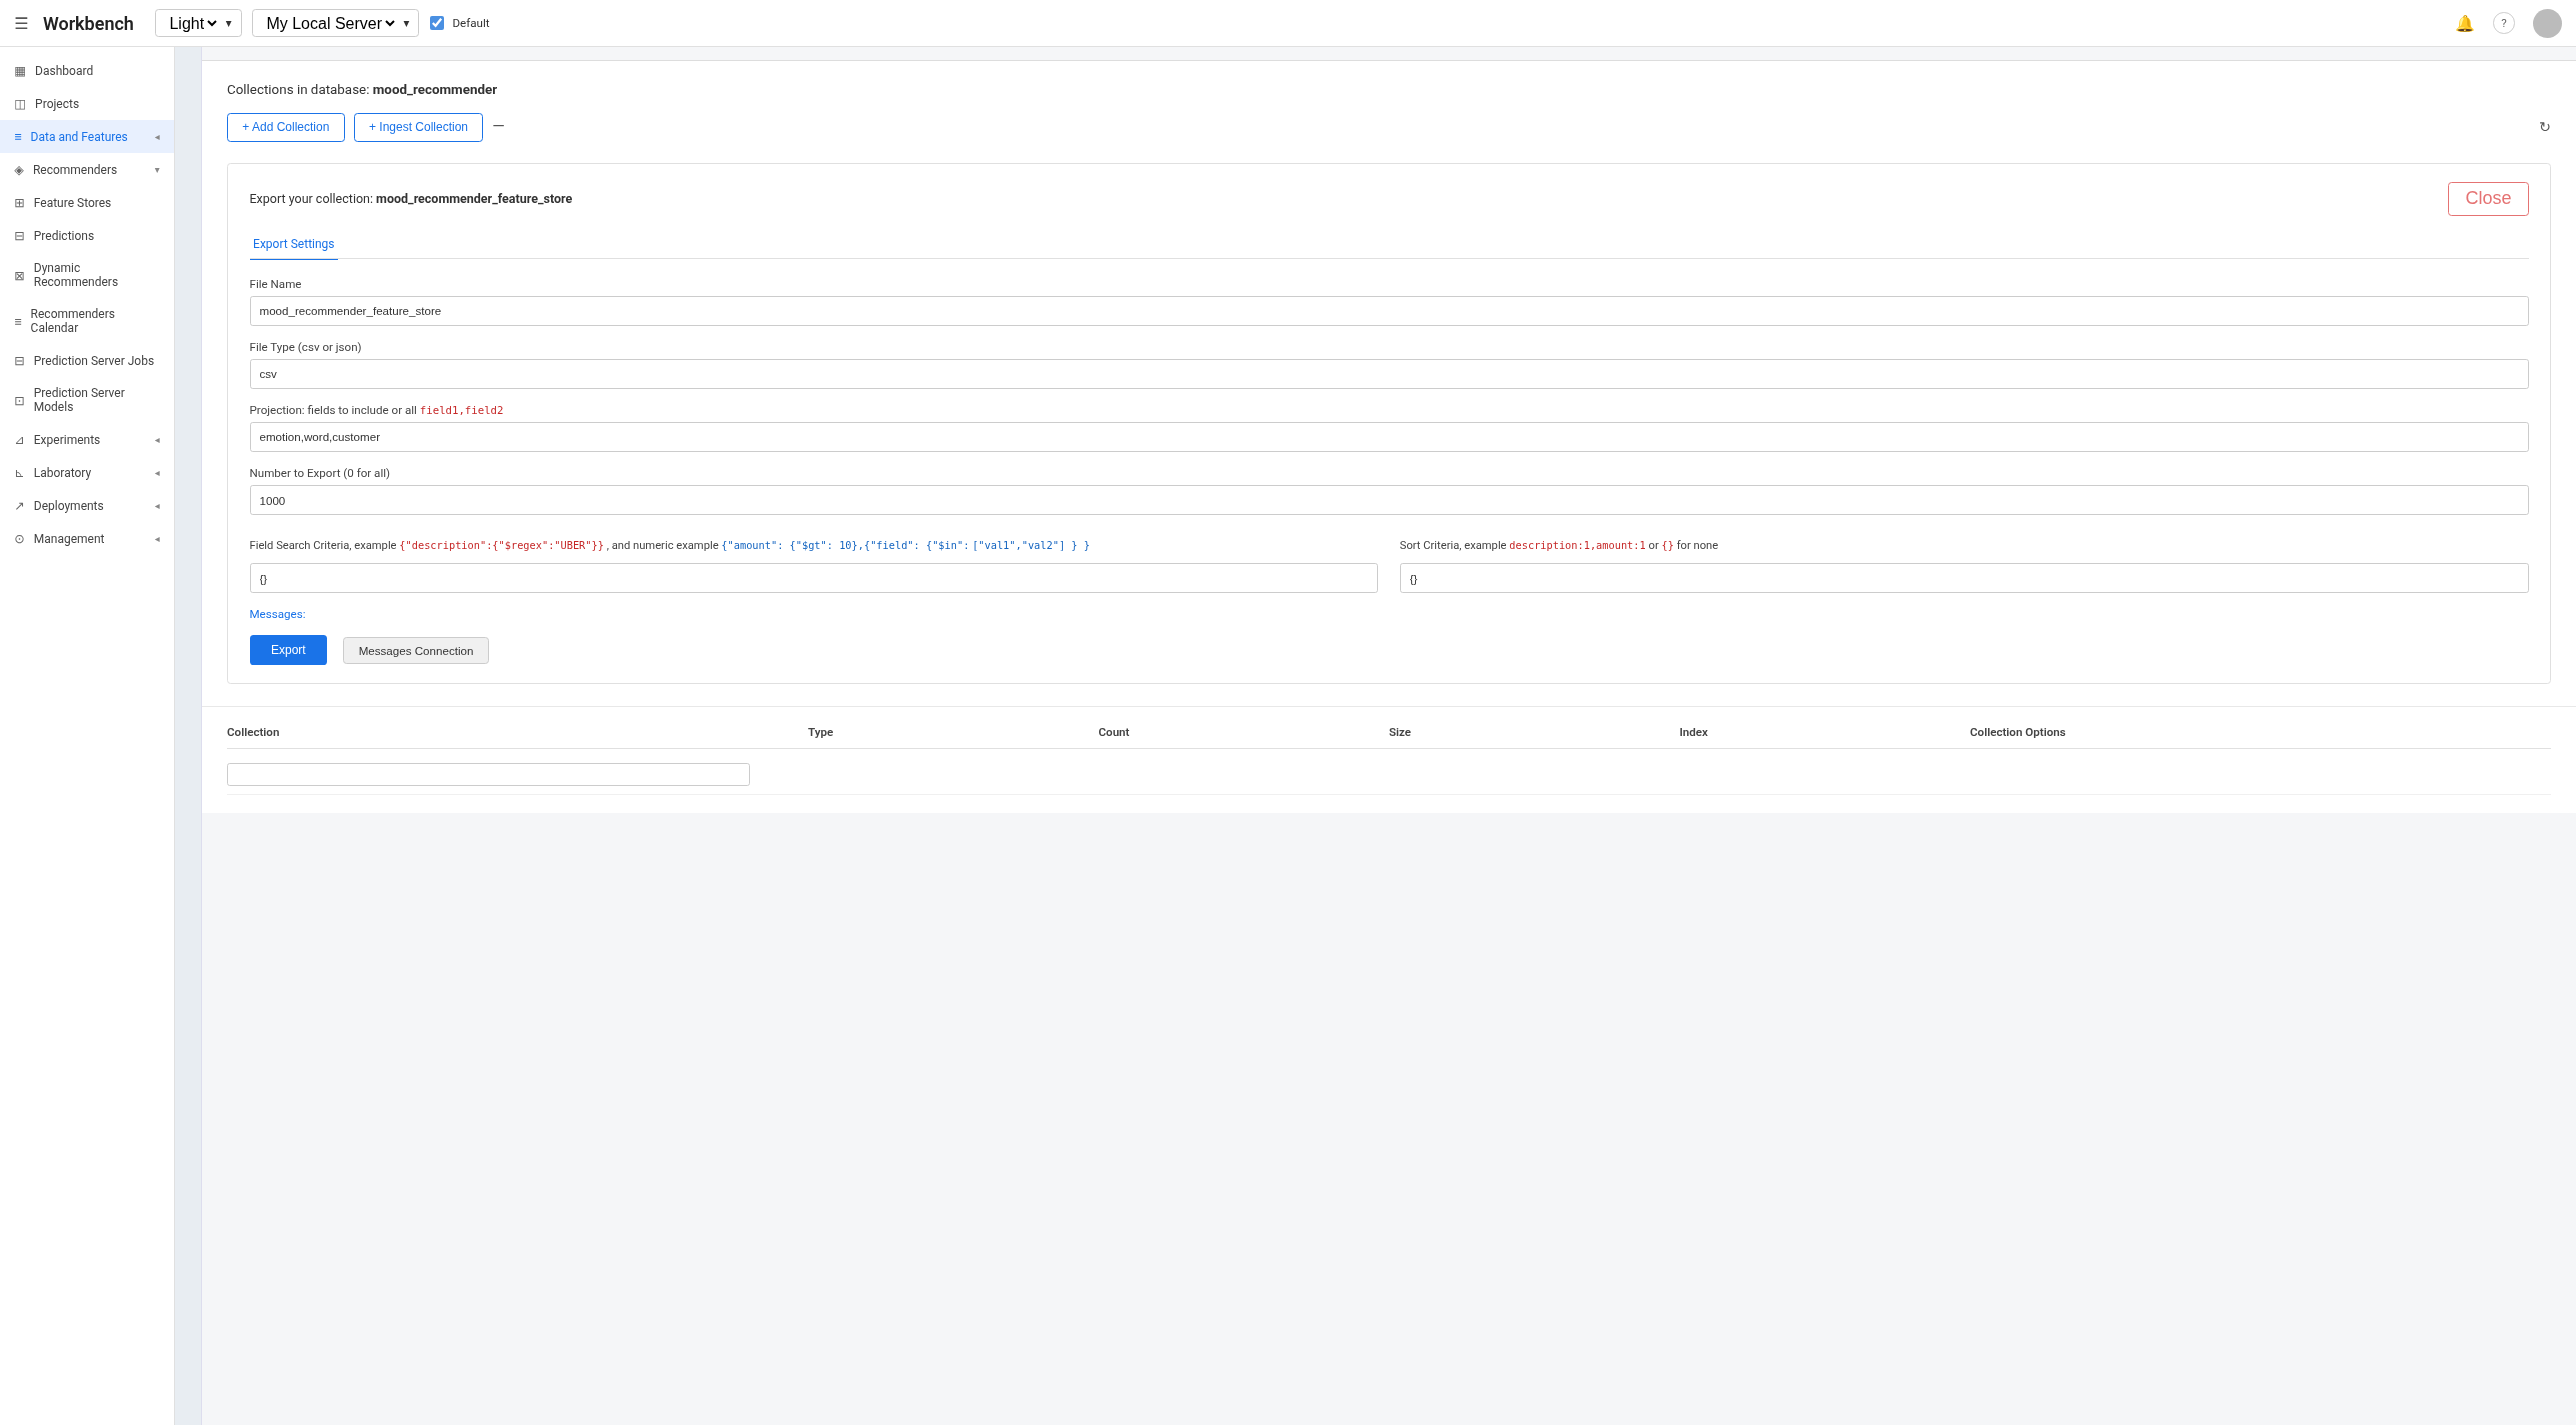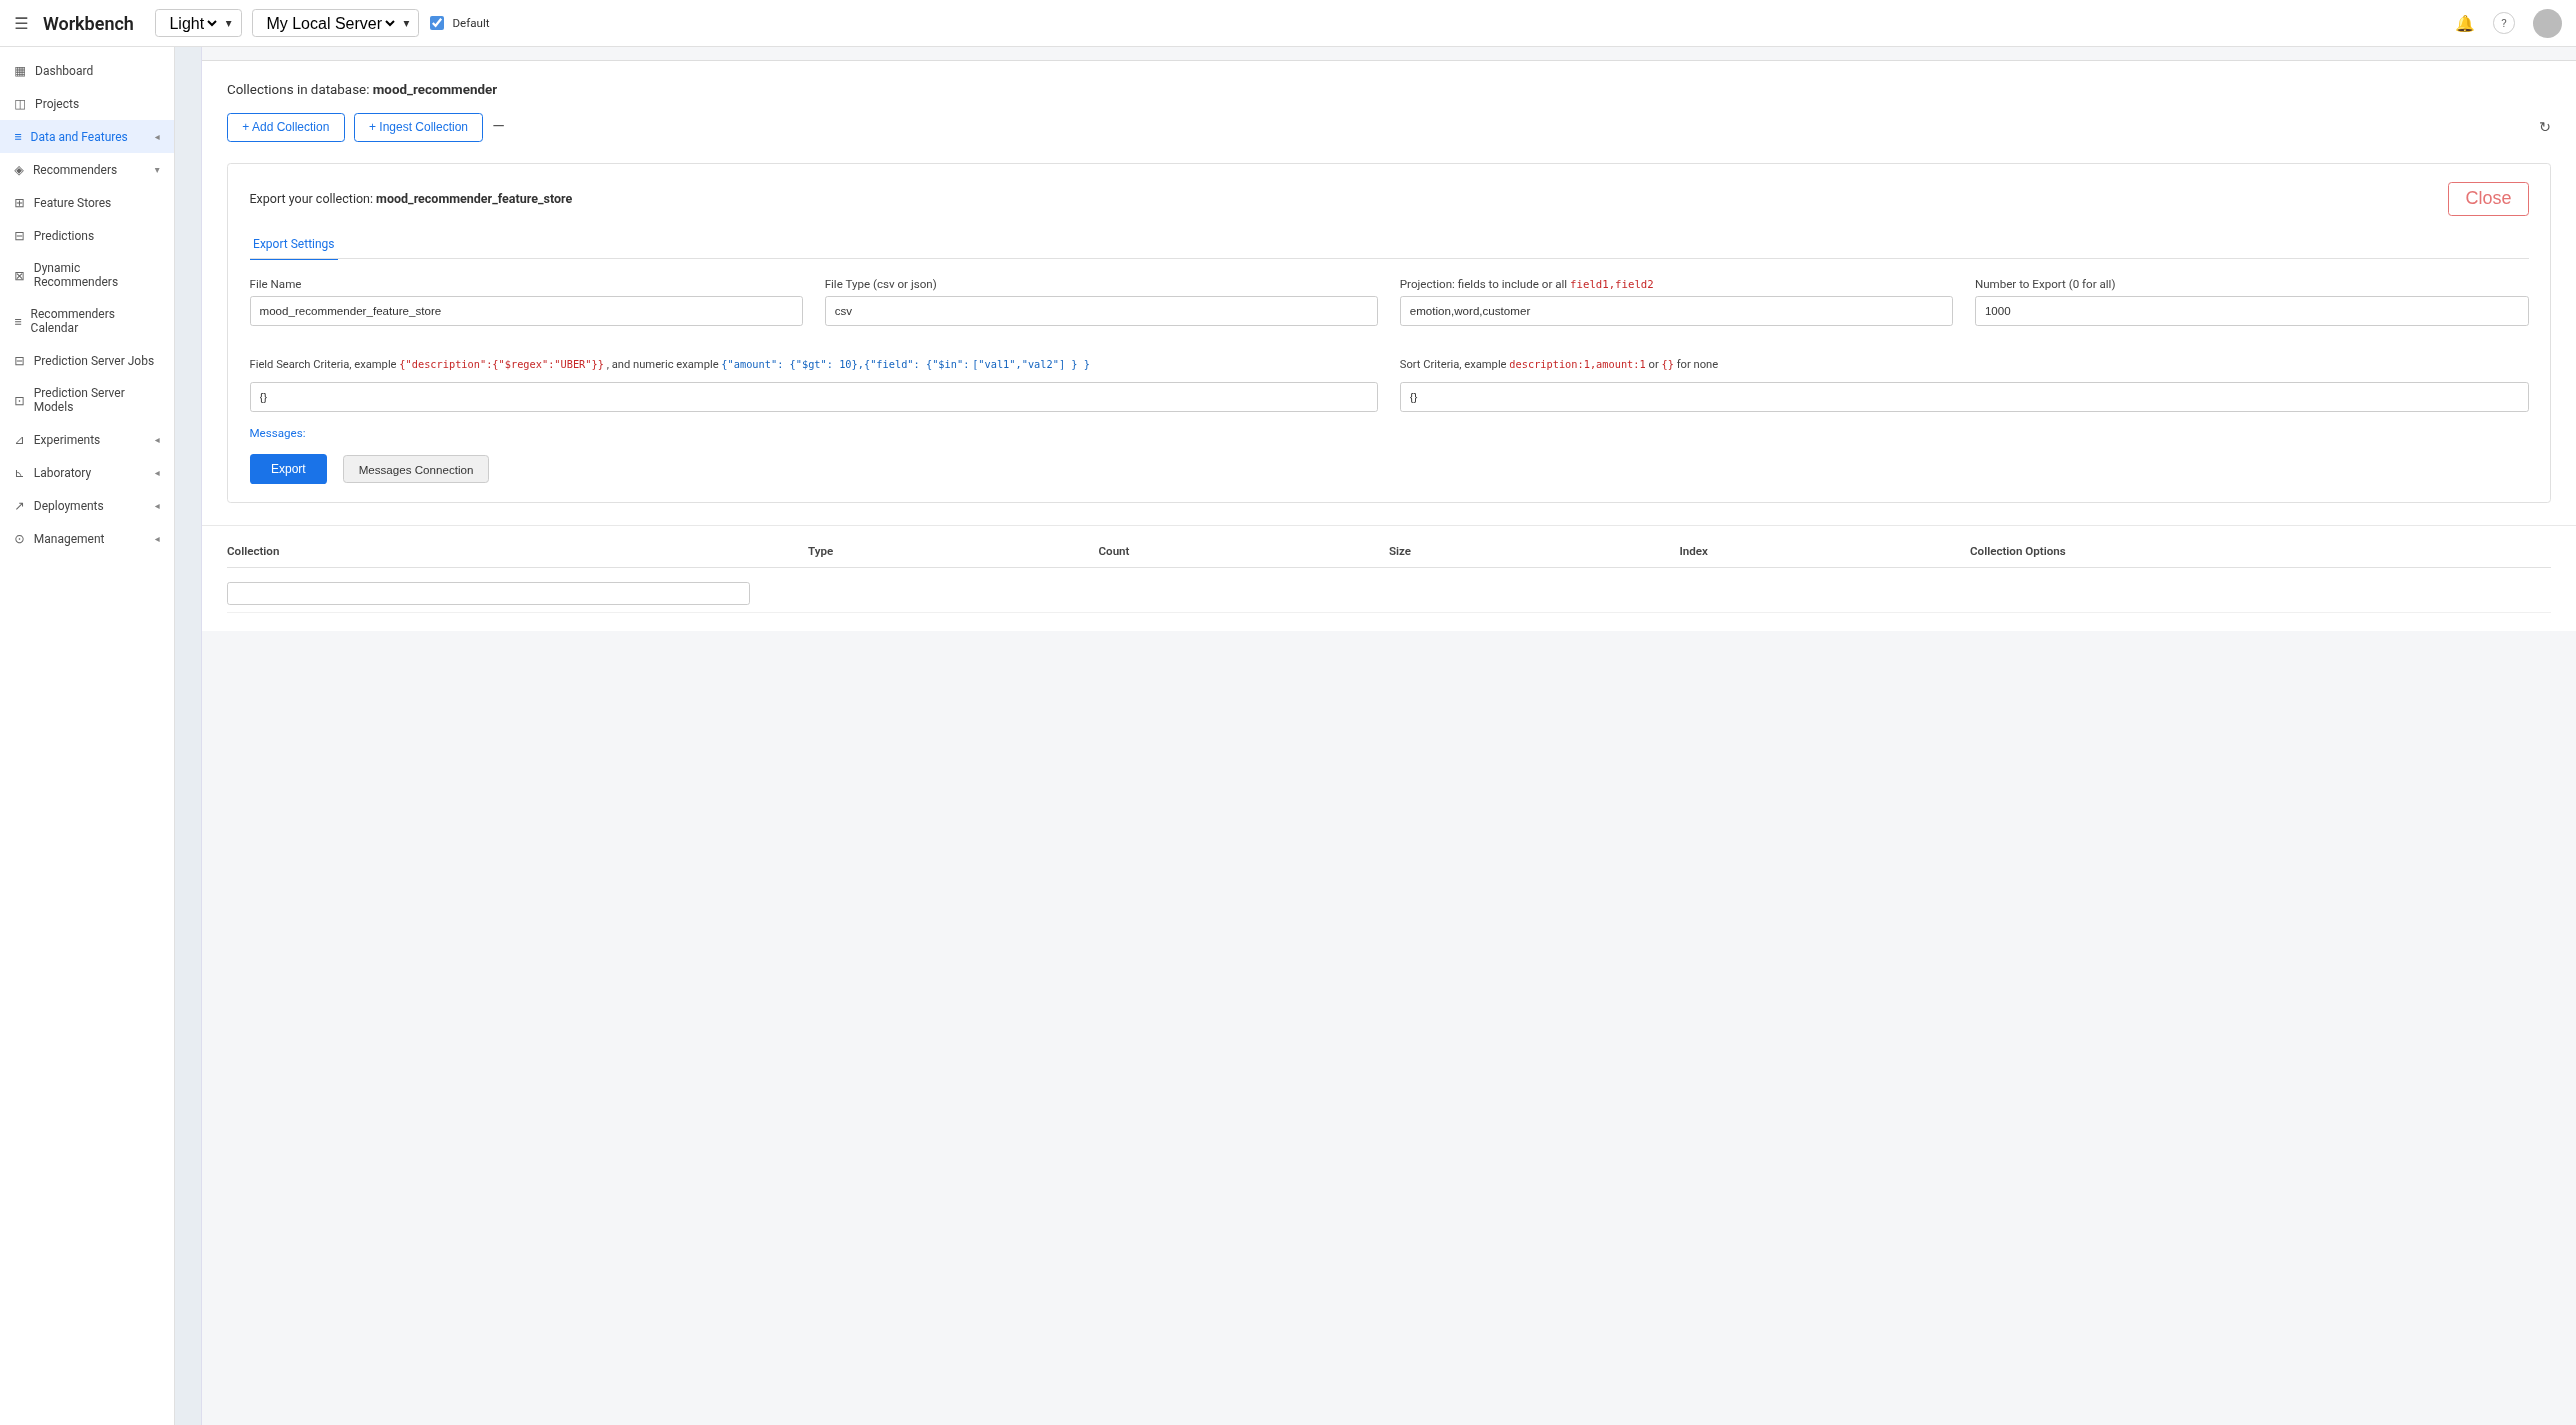--- a/index.html
+++ b/index.html
@@ -46,21 +46,21 @@
     
     .export-section { border: 0.9px solid #e0e0e0; border-radius: 3.6px; padding: 18px 21.5px; position: relative; }
     .export-header { display: flex; align-items: center; justify-content: space-between; margin-bottom: 14.3px; }
     .export-title { font-size: 12.5px; color: #333; }
     .export-title strong { font-weight: 700; }
     .btn-close { border: 0.9px solid #e57373; color: #e57373; background: #fff; border-radius: 3.6px; padding: 5.4px 16px; font-size: 18px; cursor: pointer; }
 
     .export-tabs { border-bottom: 1.8px solid #e0e0e0; margin-bottom: 18px; }
     .export-tab { display: inline-block; padding: 7.2px 3.6px; font-size: 12px; color: #1a73e8; border-bottom: 1.8px solid #1a73e8; margin-bottom: -1.8px; cursor: pointer; }
 
-    .form-grid { display: grid; grid-template-columns: 1fr 1fr 1fr 1fr; gap: 14.3px 21.5px; margin-bottom: 31px; }
+    .form-grid { display: grid; grid-template-columns: 1fr; gap: 14.3px 21.5px; margin-bottom: 23px; }
     .form-group { display: flex; flex-direction: column; gap: 5.4px; }
     .form-label { font-size: 11.6px; color: #444; }
     .form-input { border: 0.9px solid #ccc; border-radius: 2.7px; padding: 7.2px 9px; font-size: 11.6px; color: #333; outline: none; }
 
     .field-search-group { display: grid; grid-template-columns: 1fr 1fr; gap: 14.3px 21.5px; margin-bottom: 14.3px; }
     .label-with-code { font-size: 11.2px; color: #444; line-height: 1.5; }
     .label-with-code .code-red { color: #c62828; font-family: monospace; font-size: 10.3px; }
     .label-with-code .code-blue { color: #1565c0; font-family: monospace; font-size: 10.3px; }
 
     .messages-section { margin-bottom: 14.3px; }

